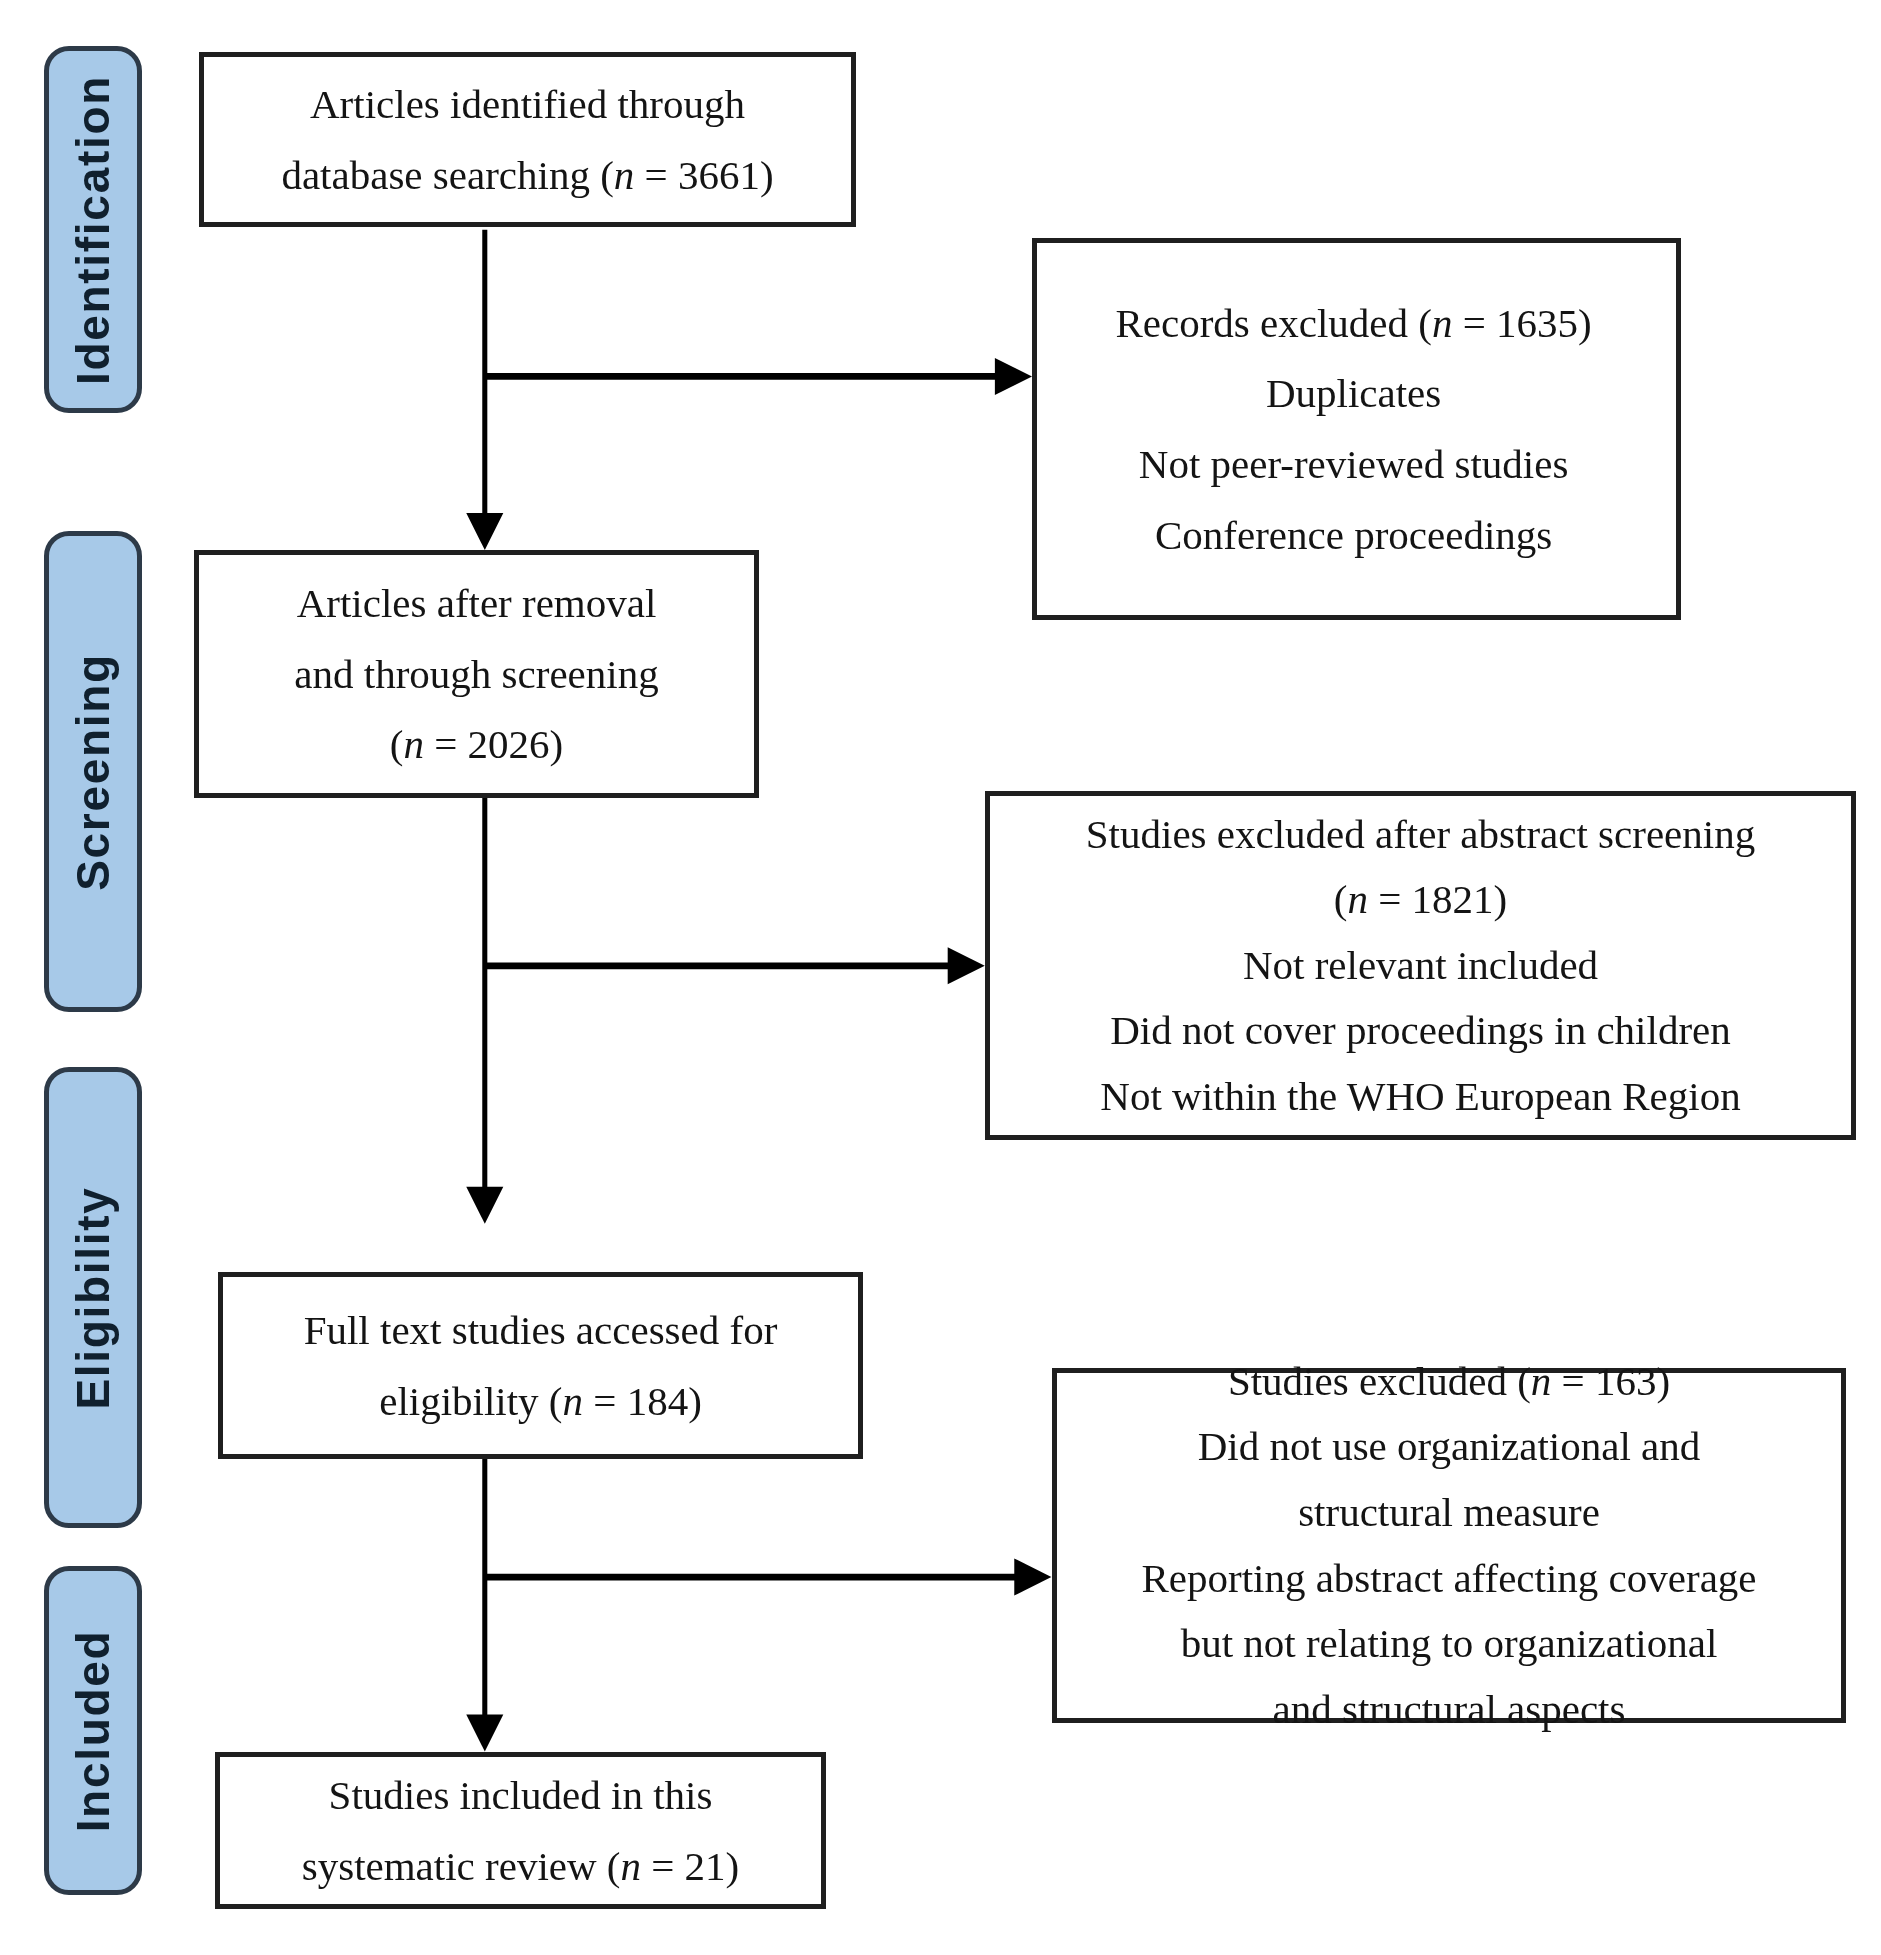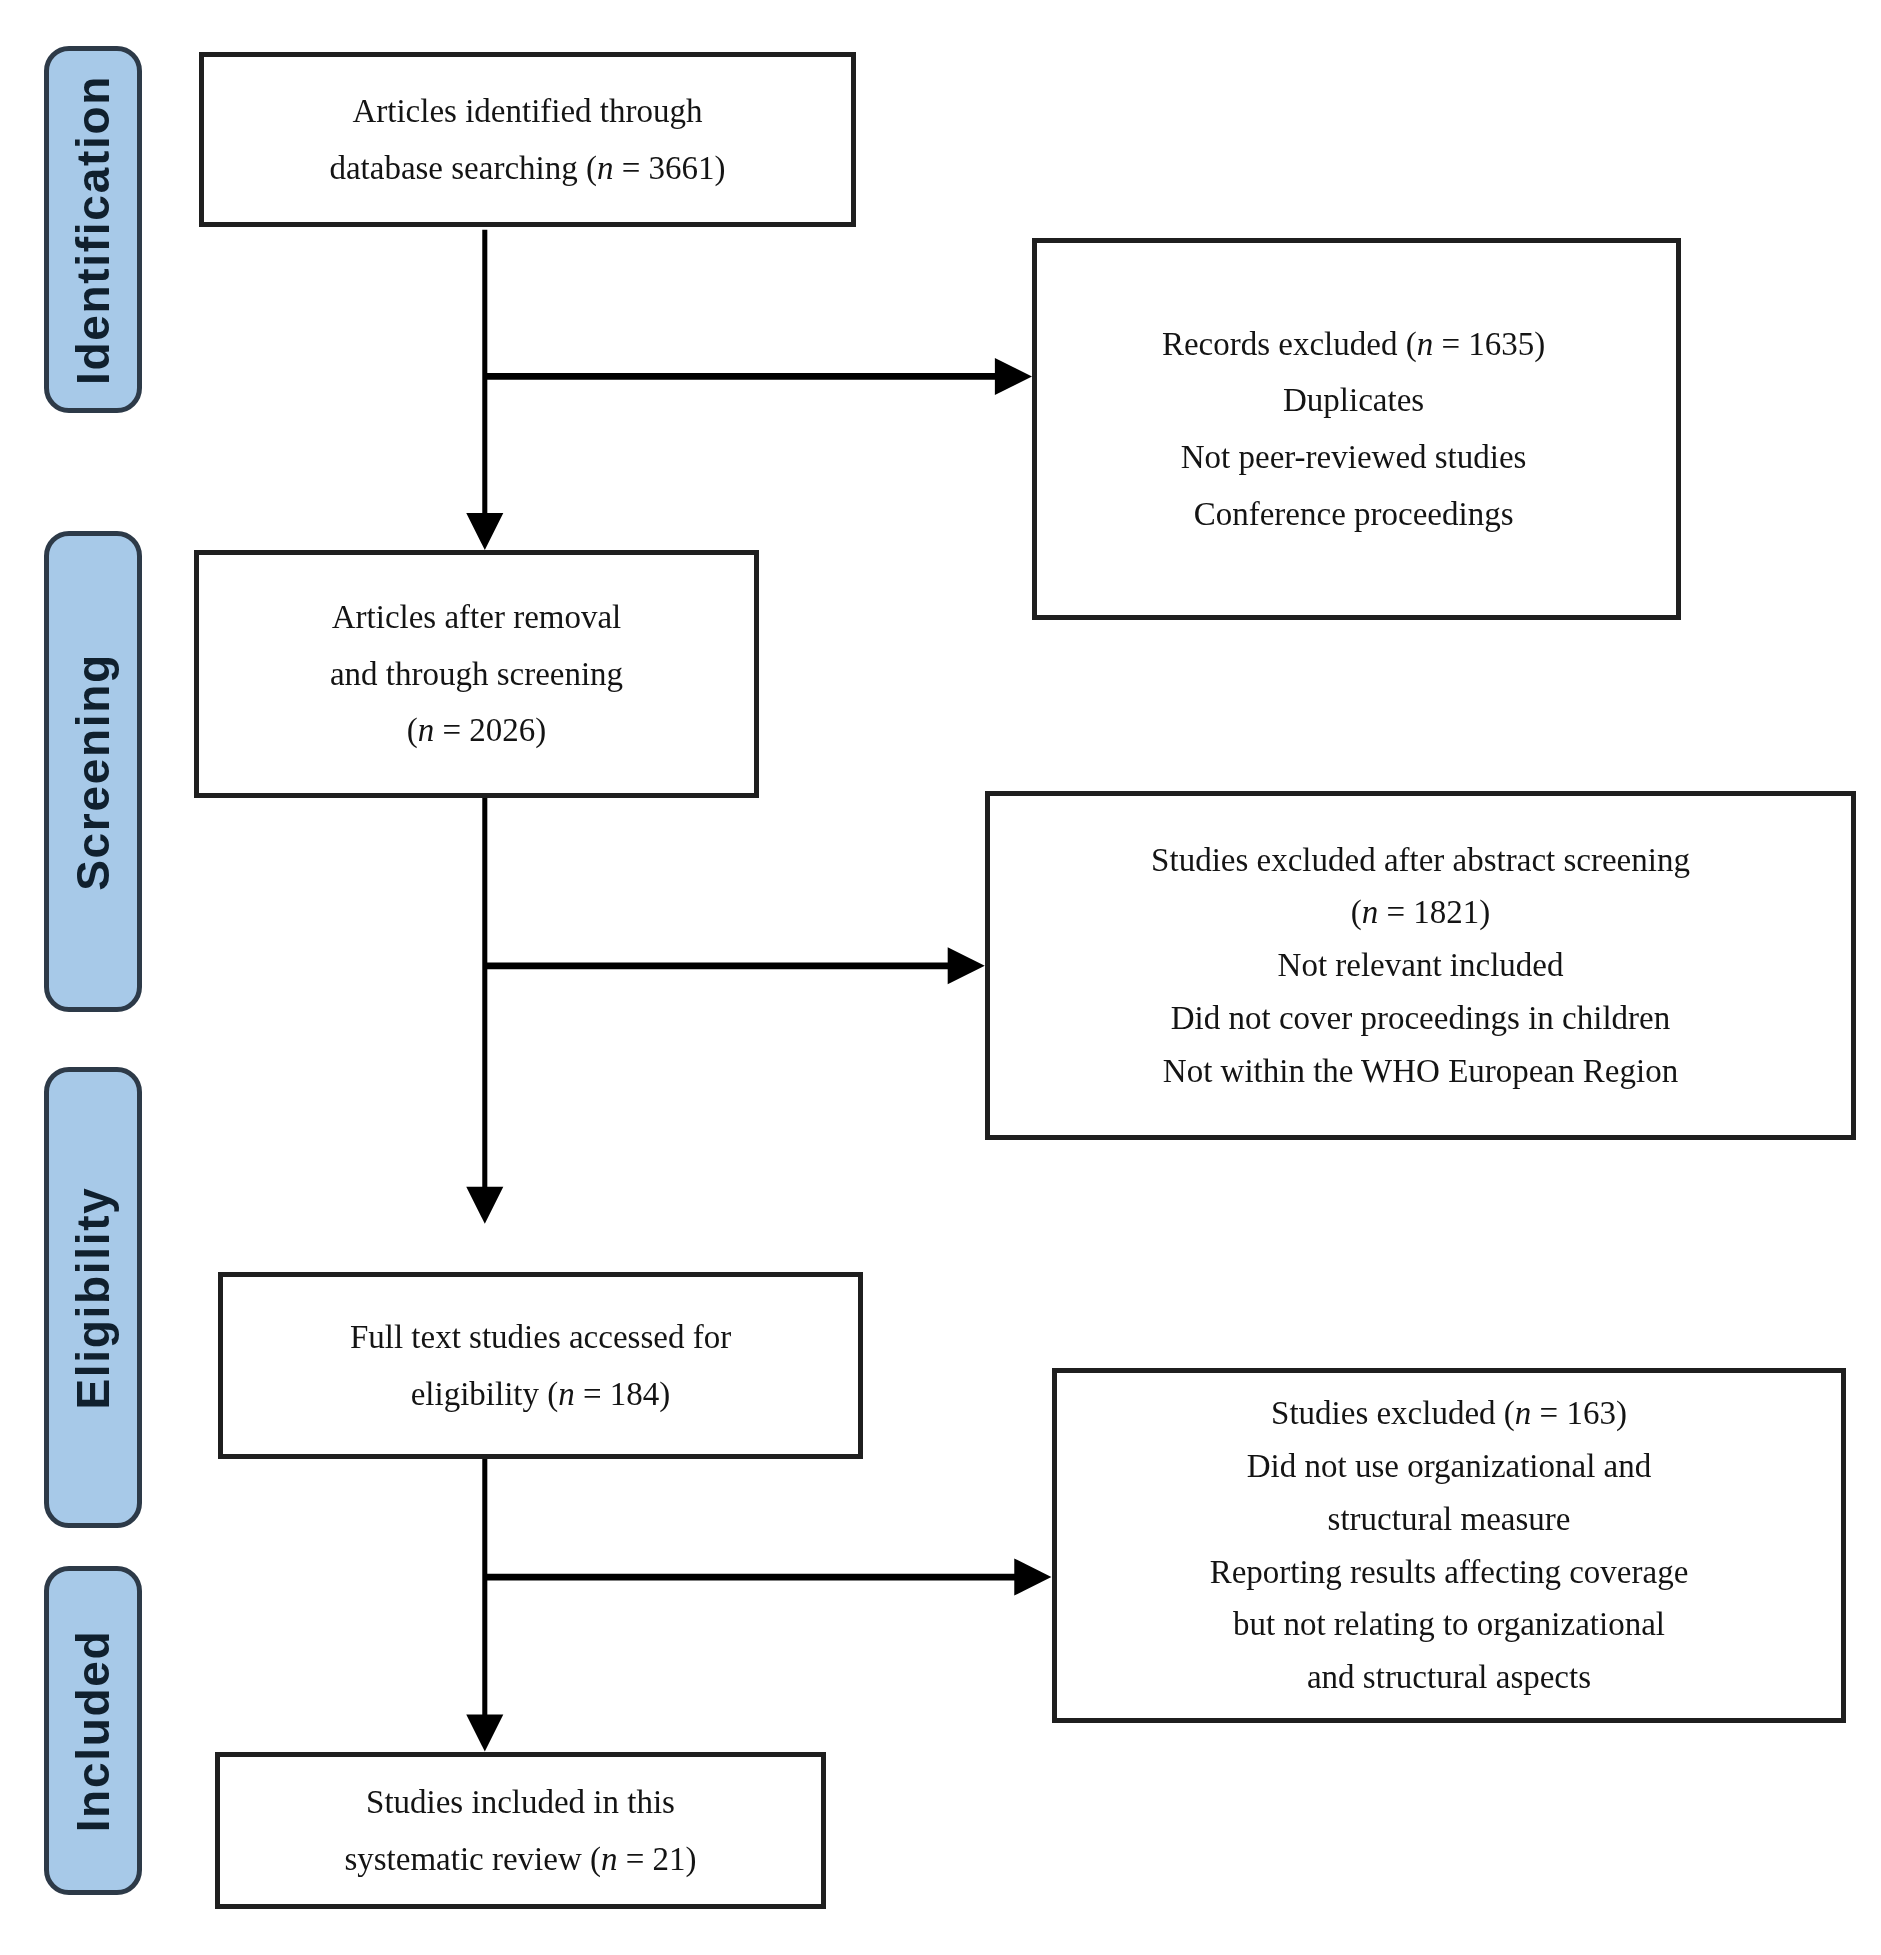--- a/index.html
+++ b/index.html
@@ -50,21 +50,21 @@
     position:absolute;
     background:var(--background);
     border:5px solid var(--box-border);
     box-sizing:border-box;
     display:flex;flex-direction:column;
     justify-content:center;align-items:center;
     text-align:center;
     padding:5px 11.8px;
   }
   .box .line{
-    font-size:33px;
+    font-size:41px;
     line-height:1.72;
     color:var(--box-text);
     white-space:nowrap;
   }
   .box.lh-tight .line{line-height:1.6;}
 
   #box-identified       {left:199px;  top:52px;   width:657px;  height:175px;}
   #box-records-excluded {left:1032px; top:238px;  width:649px;  height:382px;padding-left:6px;}
   #box-after-removal    {left:194px;  top:550px;  width:565px;  height:248px;}
   #box-abstract-excluded{left:985px; top:791px;  width:871px; height:349px;}
@@ -145,21 +145,21 @@
 
   <div class="box" id="box-full-text">
       <div class="line">Full text studies accessed for</div>
       <div class="line">eligibility (<i>n</i> = 184)</div>
     </div>
 
   <div class="box lh-tight" id="box-fulltext-excluded">
       <div class="line">Studies excluded (<i>n</i> = 163)</div>
       <div class="line">Did not use organizational and</div>
       <div class="line">structural measure</div>
-      <div class="line">Reporting results affecting coverage</div>
+      <div class="line">Reporting abstract affecting coverage</div>
       <div class="line">but not relating to organizational</div>
       <div class="line">and structural aspects</div>
     </div>
 
   <div class="box" id="box-included">
       <div class="line">Studies included in this</div>
       <div class="line">systematic review (<i>n</i> = 21)</div>
     </div>
 
 </div>

